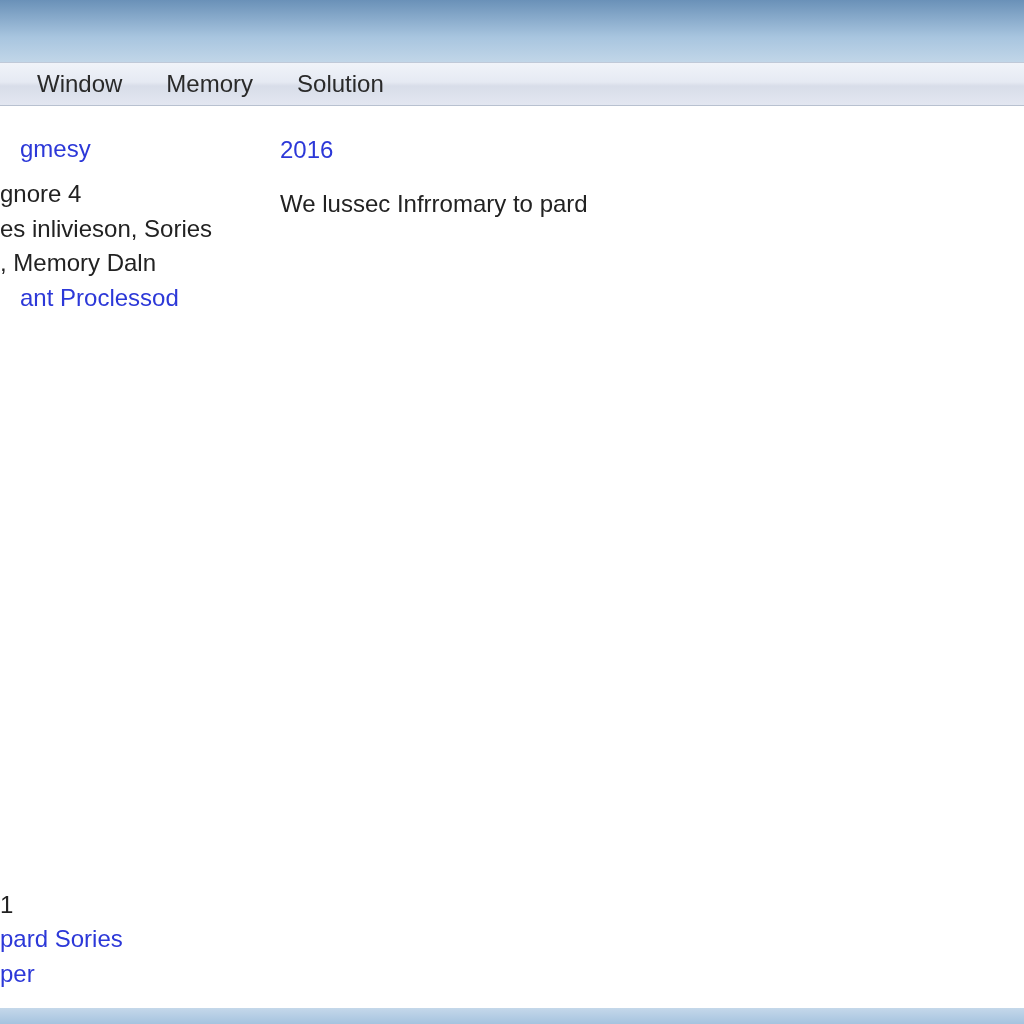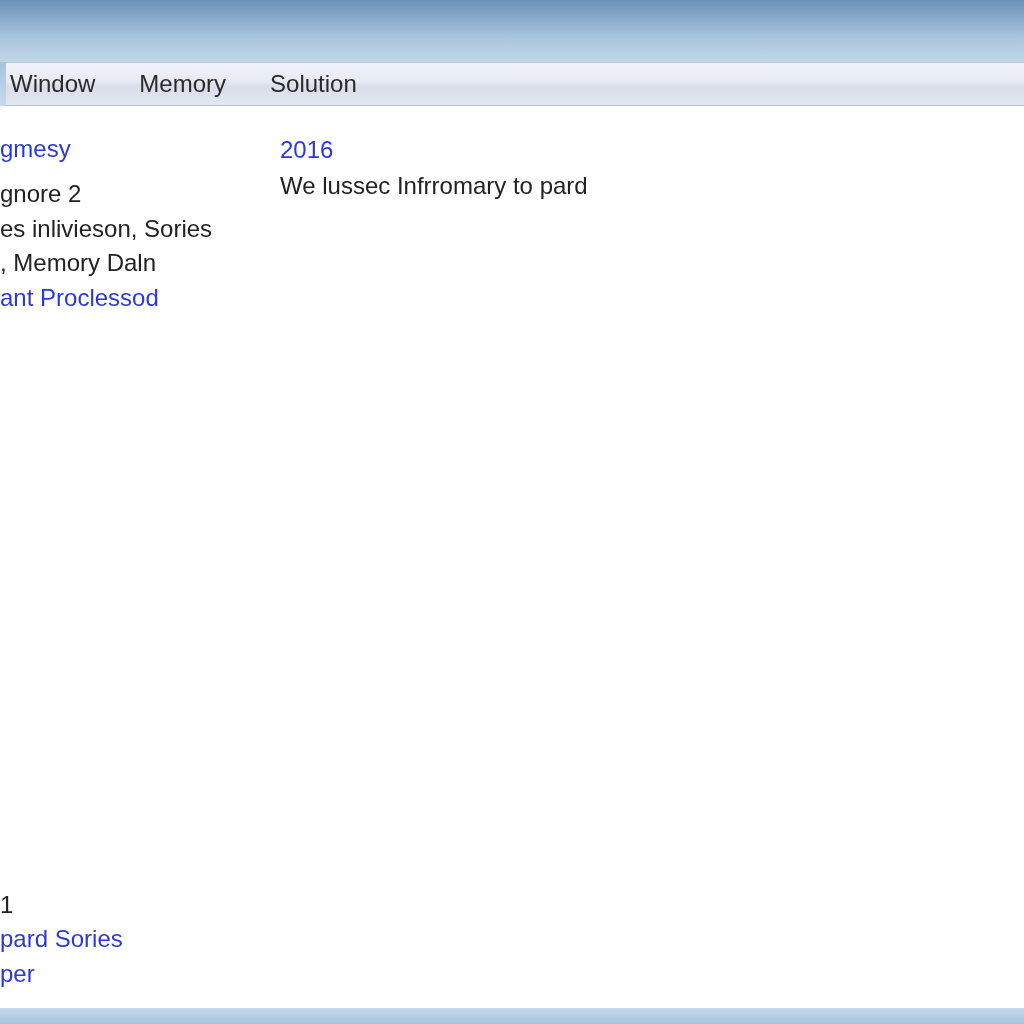--- a/index.html
+++ b/index.html
@@ -14,51 +14,51 @@
     height: 62px;
     background: linear-gradient(to bottom, #6a91b8 0%, #a8c5df 60%, #c1d6e8 100%);
   }
   .menu-bar {
     height: 44px;
     background: linear-gradient(to bottom, #f0f3f9 0%, #e6eaf3 45%, #d8dde9 55%, #e3e7f1 100%);
     border-top: 1px solid #c0c9d8;
     border-bottom: 1px solid #b8c1d0;
     display: flex;
     align-items: center;
-    padding-left: 4px;
+    padding-left: 37px;
     gap: 44px;
     font-size: 24px;
     color: #2a2a2a;
-    margin-left: 6px;
   }
   .menu-bar span { cursor: default; }
   .content-area {
     flex: 1;
     background: #ffffff;
     display: flex;
     padding-top: 26px;
     position: relative;
   }
   .left-col {
     width: 270px;
     padding-left: 0;
     font-size: 24px;
     line-height: 1.45;
     color: #222;
   }
-  .left-col .link { color: #2c38d8; }
+  .left-col .link { color: #2c38d8; margin-left: 20px; }
   .left-col .spacer { height: 10px; }
   .right-col {
     padding-left: 10px;
     font-size: 24px;
     line-height: 1.5;
     color: #222;
   }
   .right-col .heading {
     color: #2c38d8;
+    margin-bottom: 18px;
     font-size: 24px;
   }
   .bottom-list {
     position: absolute;
     bottom: 16px;
     left: 0;
     font-size: 24px;
     line-height: 1.45;
     color: #2c38d8;
   }
@@ -76,21 +76,21 @@
 <div class="menu-bar">
   <span>Window</span>
   <span>Memory</span>
   <span>Solution</span>
 </div>
 
 <div class="content-area">
   <div class="left-col">
     <div class="link">gmesy</div>
     <div class="spacer"></div>
-    <div>gnore 2</div>
+    <div>gnore 4</div>
     <div>es inlivieson, Sories</div>
     <div>, Memory Daln</div>
     <div class="link">ant Proclessod</div>
 
     <div class="bottom-list">
       <div class="plain">1</div>
       <div>pard Sories</div>
       <div>per</div>
     </div>
   </div>

